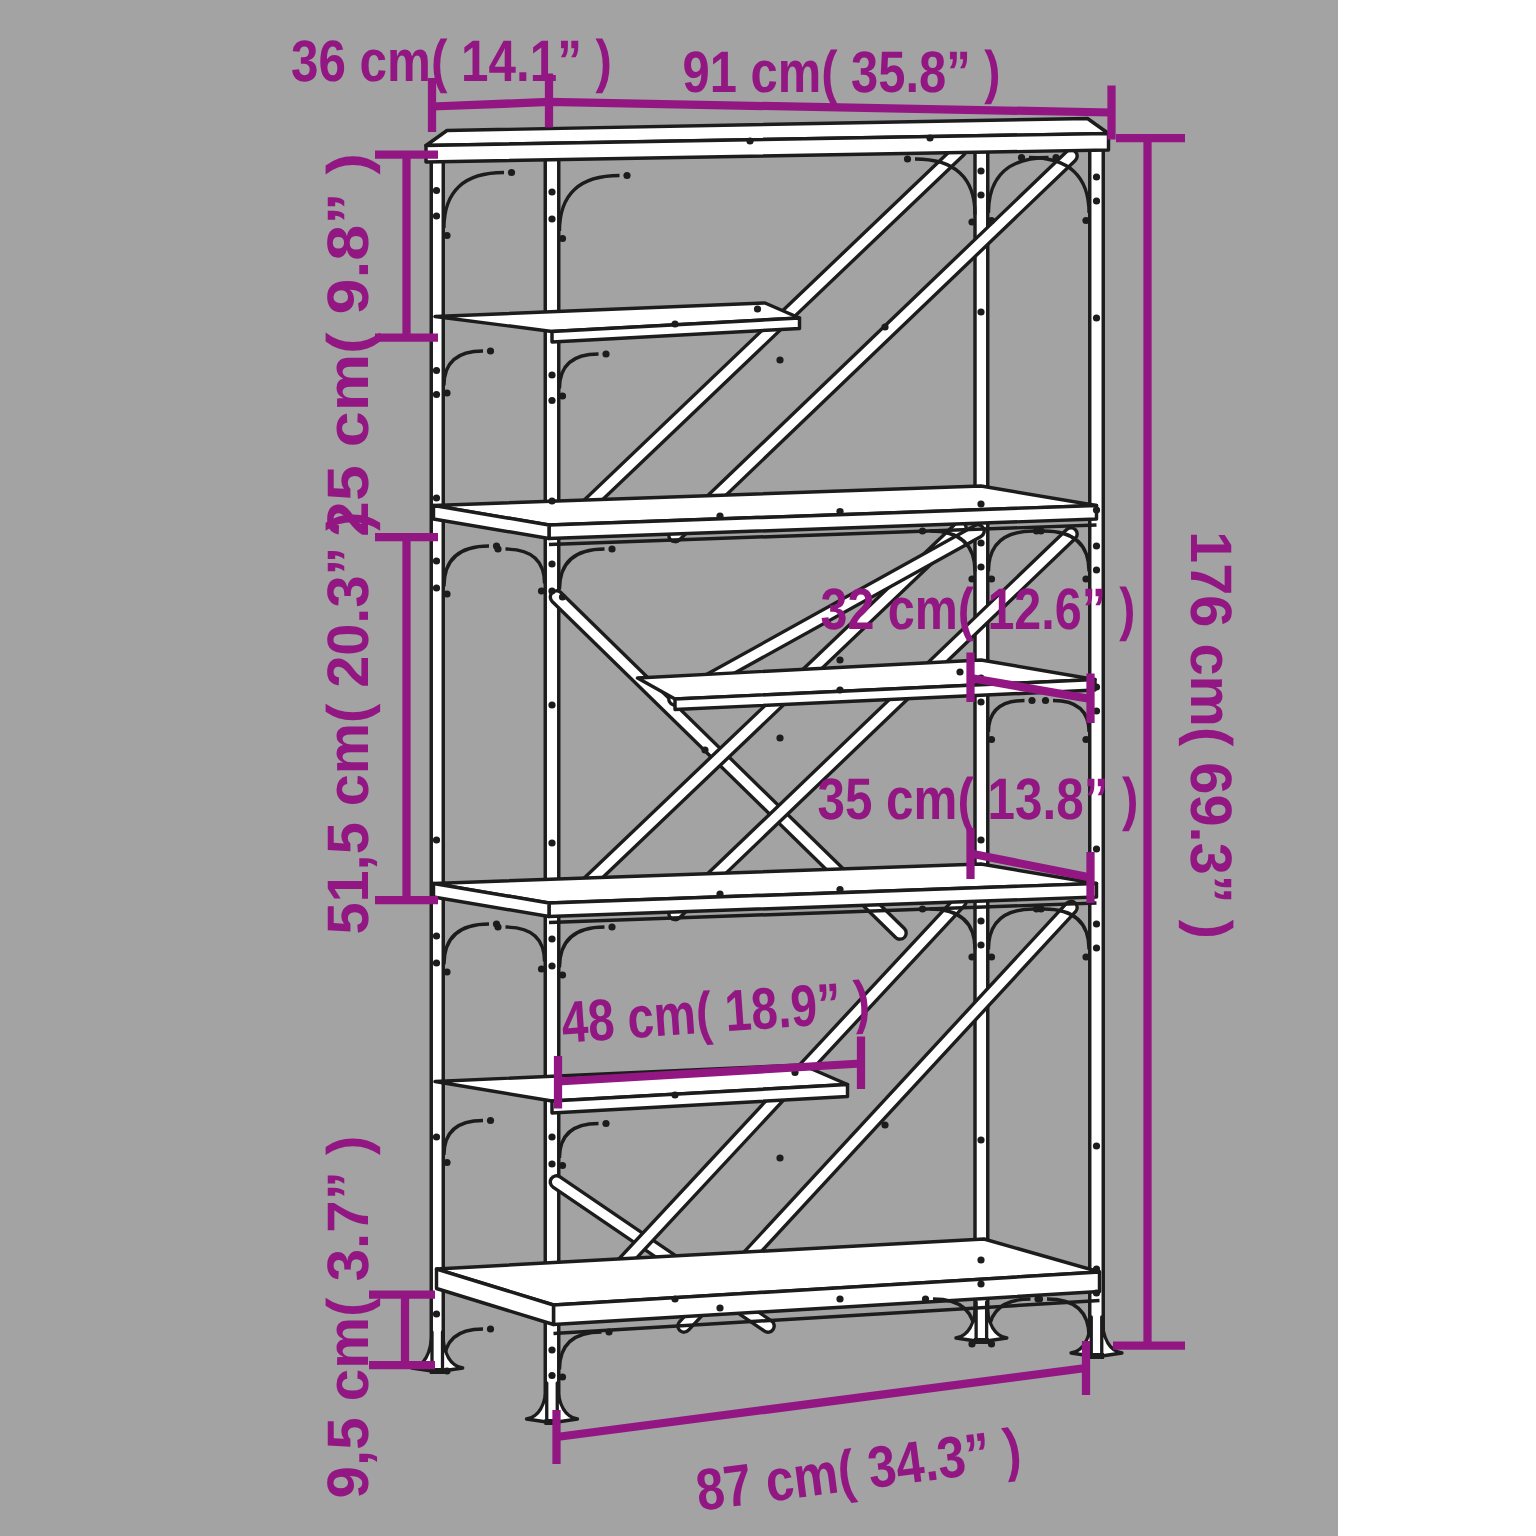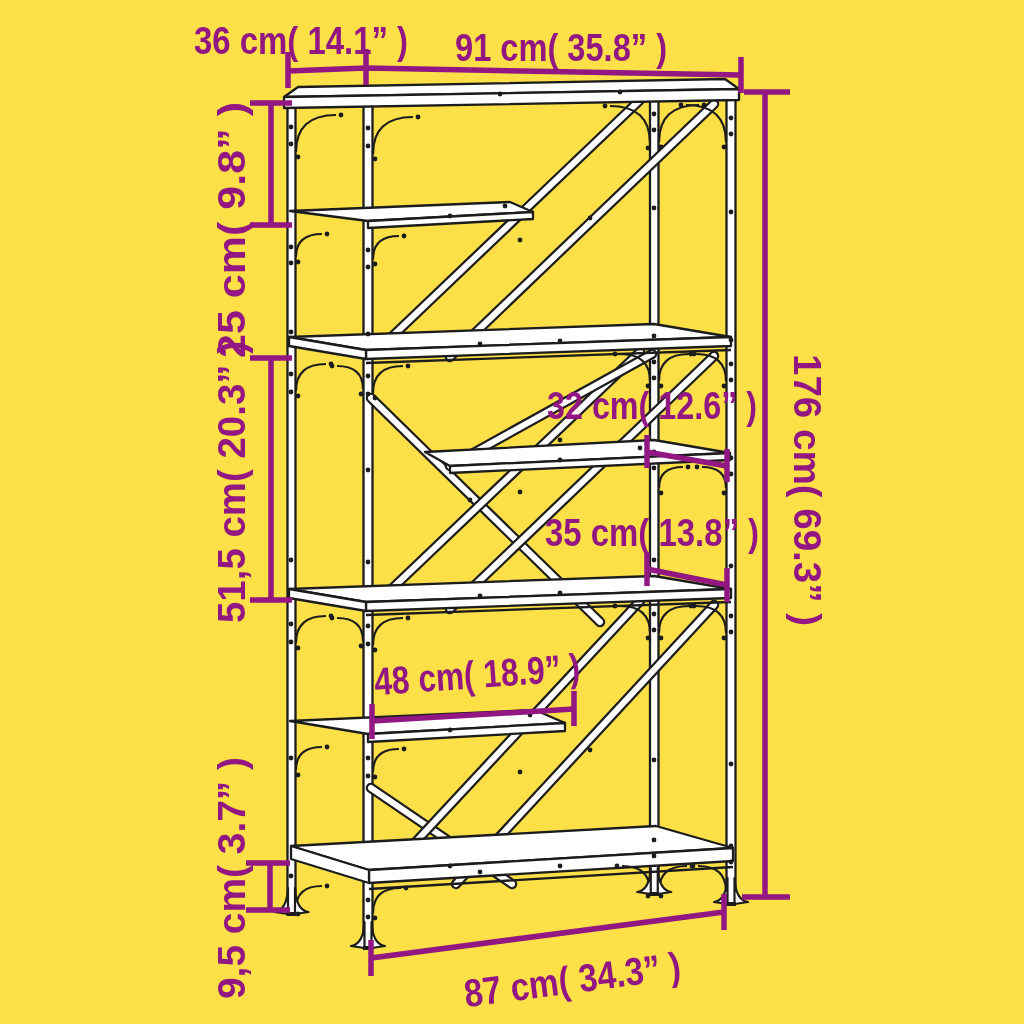--- a/index.html
+++ b/index.html
@@ -1,16 +1,16 @@
 <!DOCTYPE html>
 <html><head>
 <meta charset="utf-8">
 <style>
   html,body{margin:0;padding:0;background:#ffffff;}
-  .stage{position:relative;width:1024px;height:1024px;background:#fde047;overflow:hidden;}
+  .stage{position:relative;width:892px;height:1024px;background:#a3a3a3;overflow:hidden;}
   svg{display:block;}
   .dim-label{
     font-family:"Liberation Sans",sans-serif;
     font-weight:bold;
     font-size:39px;
     fill:#921783;
   }
 </style>
 </head>
 <body>

